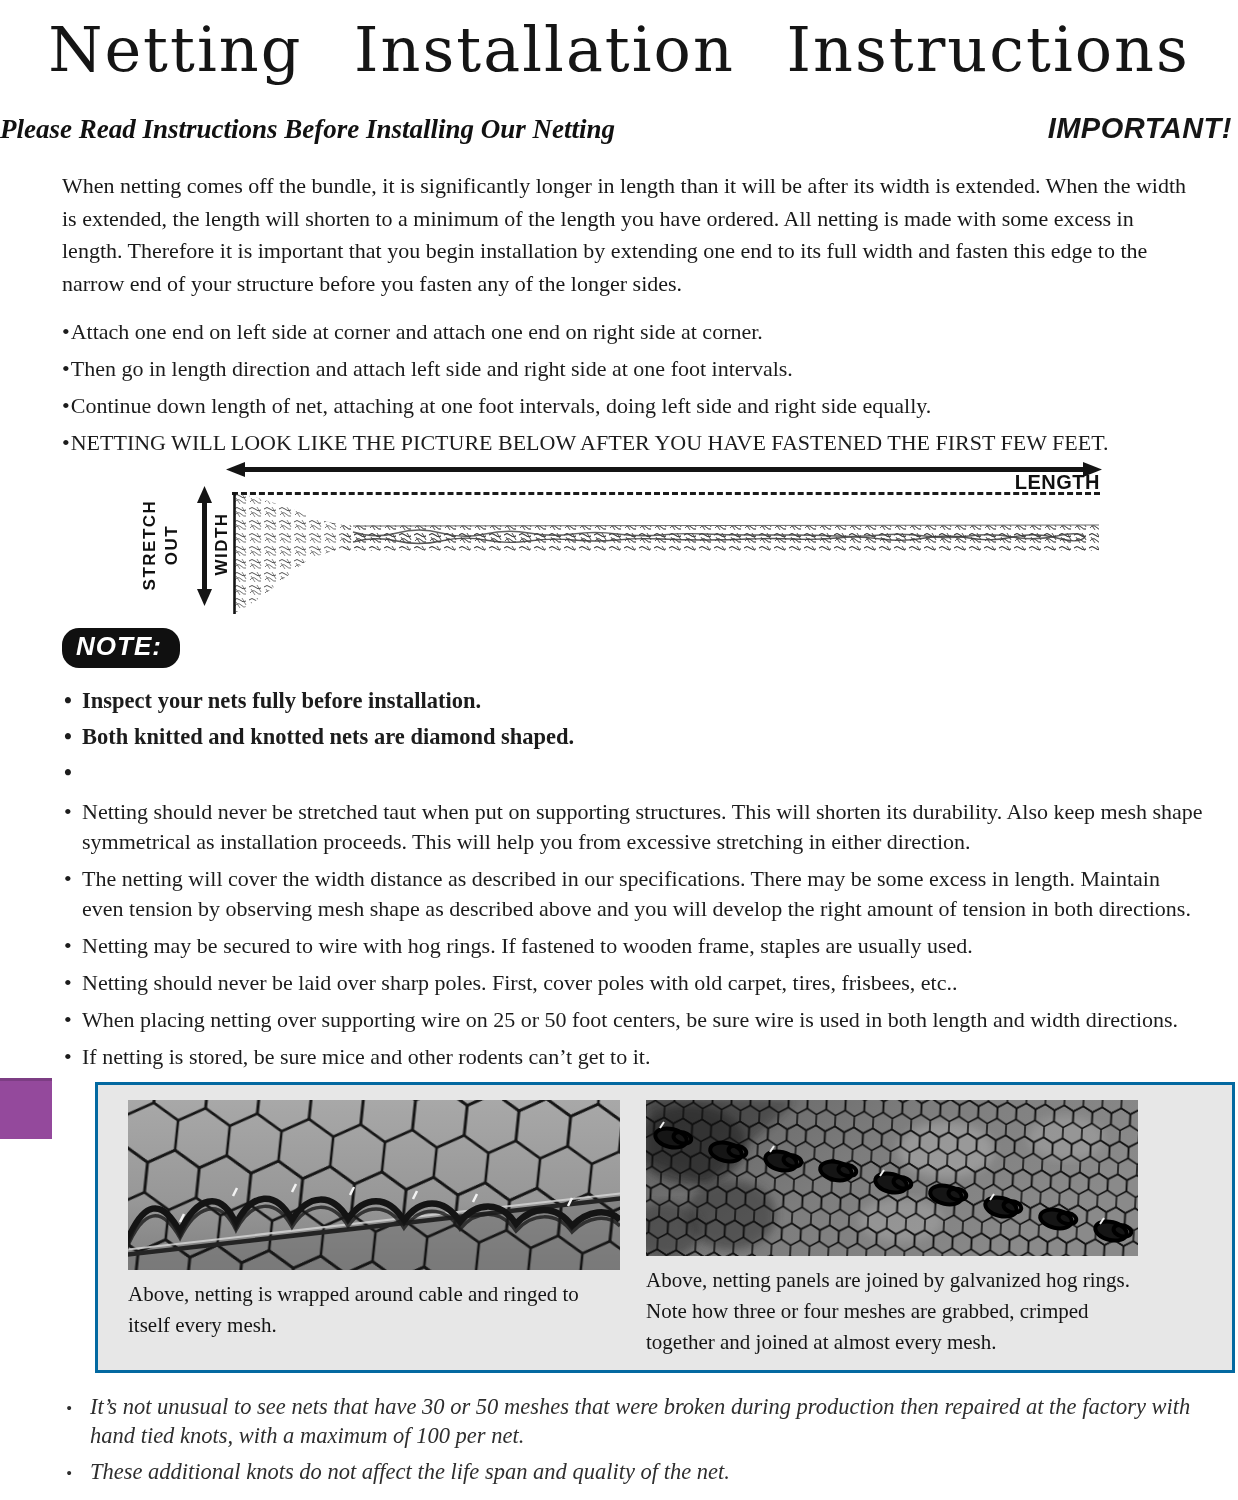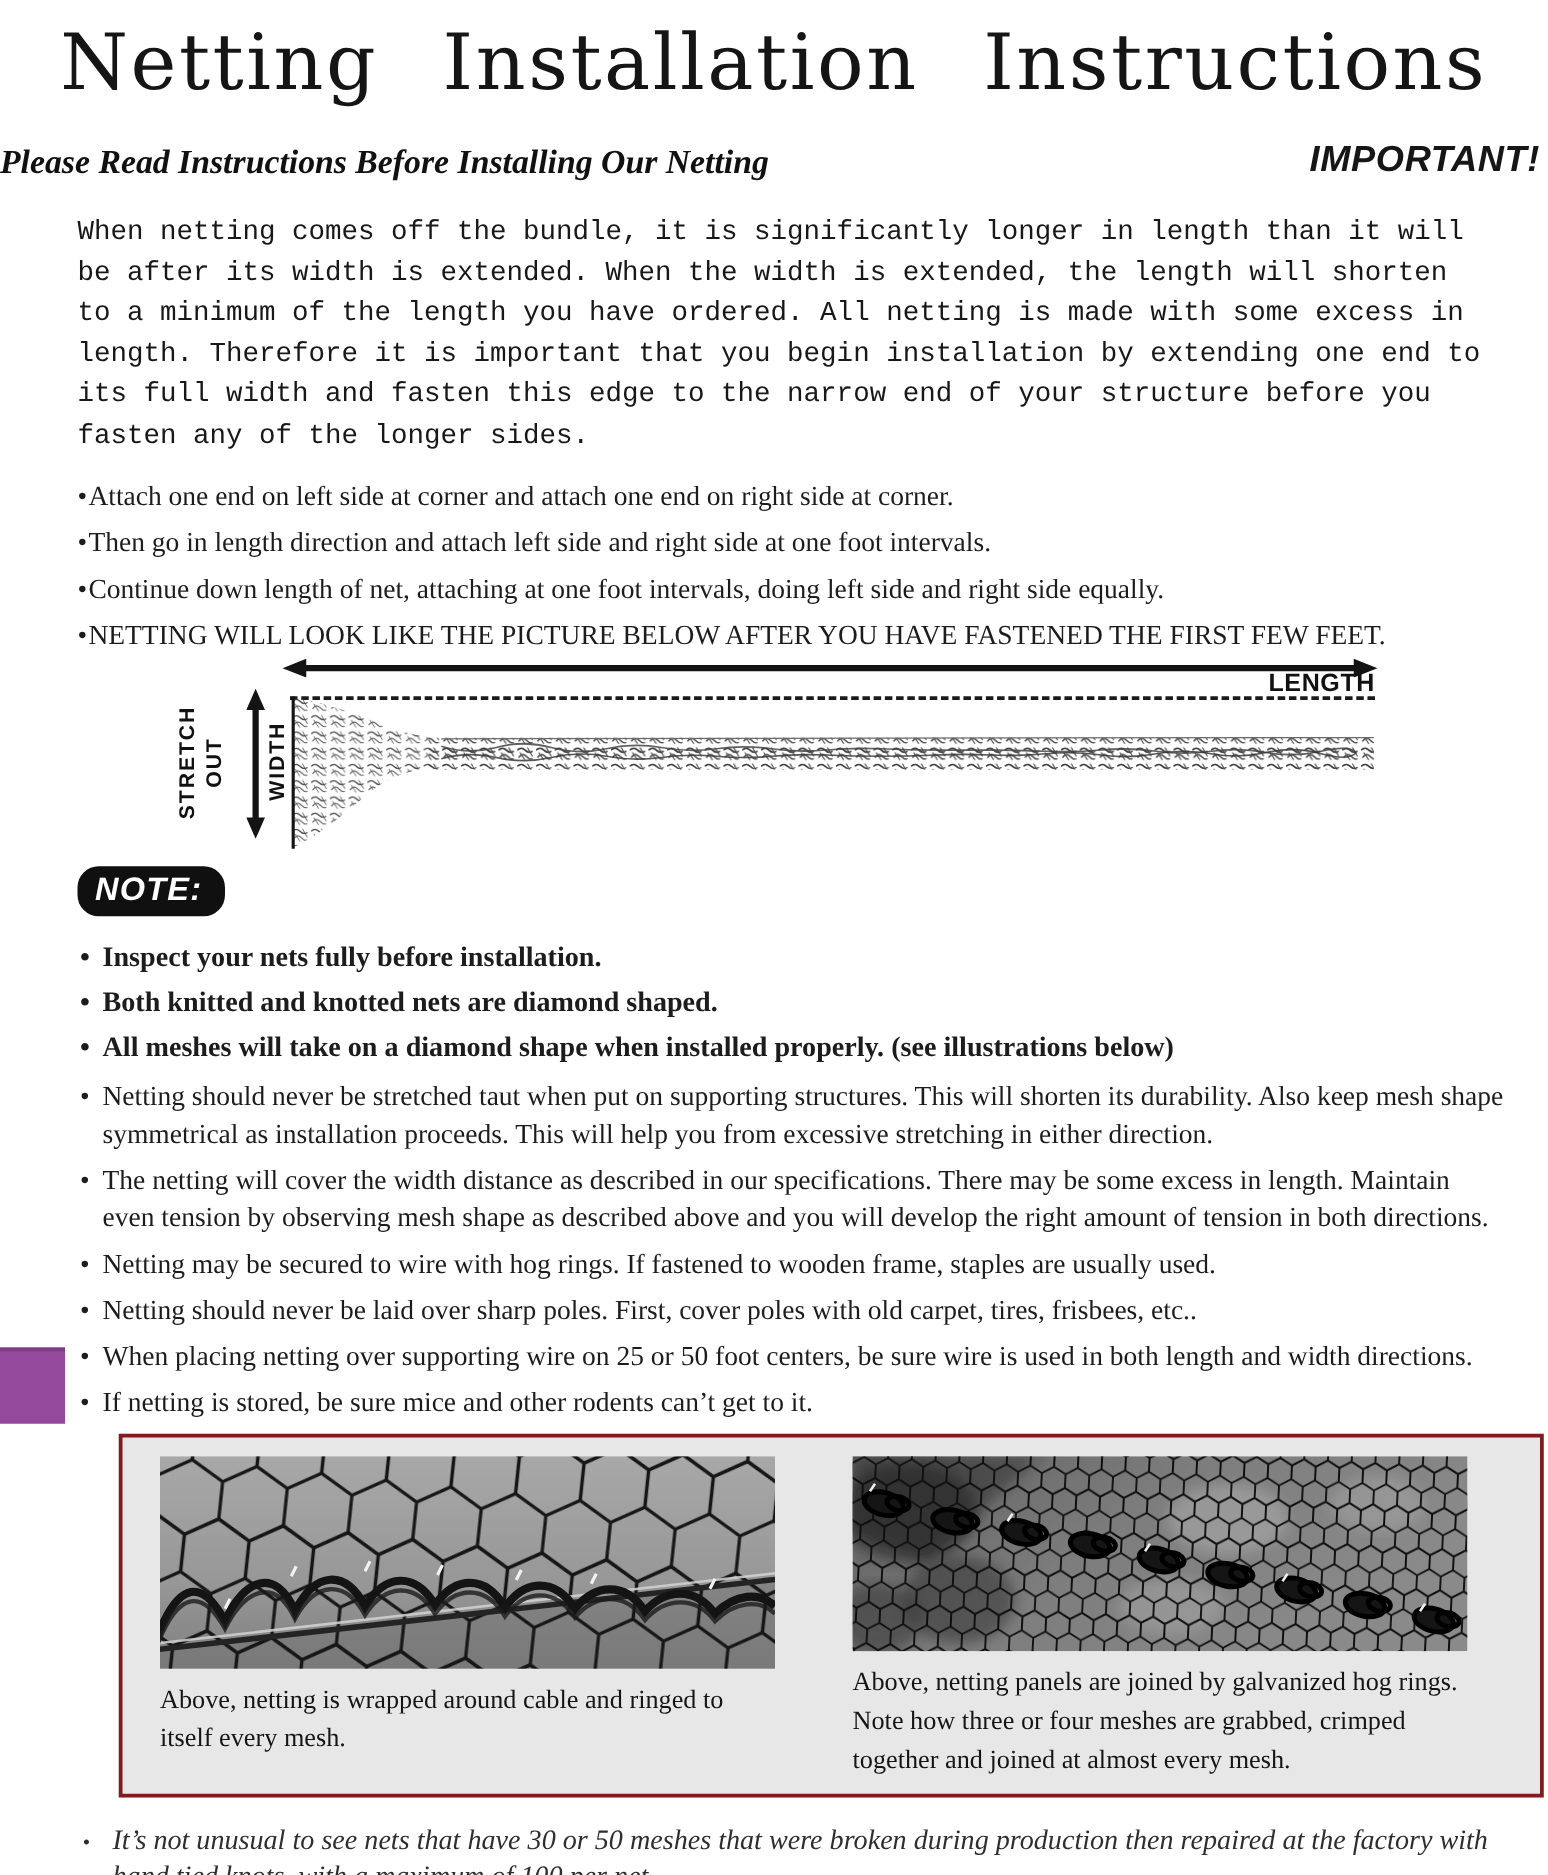--- a/index.html
+++ b/index.html
@@ -11,21 +11,21 @@
          font-weight:500;font-size:62px;line-height:96px;
          letter-spacing:2px;word-spacing:30px;color:#151515;white-space:nowrap;}
   .sub-row{position:relative;height:52px;margin-top:6px;}
   .subtitle{position:absolute;left:0;right:130px;top:10px;
             font-style:italic;font-weight:bold;font-size:27px;color:#111;}
   .important{position:absolute;right:6px;top:-20px;
              font-family:"Liberation Sans",sans-serif;font-style:italic;font-weight:900;
              font-size:29px;letter-spacing:.5px;color:#161616;margin-top:28px;}
 
   
-  .intro{margin:14px 46px 0 62px;font-size:22px;line-height:32.5px;color:#181818;font-family:Liberation Mono, monospace;}
+  .intro{margin:14px 46px 0 62px;font-size:22px;line-height:32.5px;color:#181818;}
 
   
   .steps{margin:13px 40px 0 62px;}
   .step{font-size:22px;line-height:37px;white-space:nowrap;}
   .step .dot{margin-right:1px;}
 
   
   .diagram{position:relative;height:158px;margin-top:1px;}
   .len-arrow{position:absolute;left:226px;top:0px;}
   .len-label{position:absolute;left:232px;width:868px;top:9px;text-align:right;
@@ -51,21 +51,21 @@
   
   .b-row{display:flex;align-items:flex-start;}
   .b-dot{flex:0 0 18px;}
   .bold-list{margin:20px 40px 0 64px;}
   .bold-list .b-row{font-weight:bold;font-size:22.5px;line-height:25px;margin-bottom:11px;}
   .note-list{margin:12px 34px 0 64px;}
   .note-list .b-row{font-size:22px;line-height:30px;margin-bottom:7px;}
 
   
   .panel{box-sizing:border-box;margin:10px 0 0 95px;width:1140px;min-height:260px;
-         border:3px solid #7f1d1d;background:#e7e7e7;display:flex;gap:62px;
+         border:3px solid #0369a1;background:#e7e7e7;display:flex;gap:26px;
          padding:15px 24px 12px 30px;}
   .ph-col{width:492px;}
   .ph-frame{line-height:0;}
   .caption{margin-top:9px;font-size:21px;line-height:31px;color:#151515;}
   .purple-block{position:absolute;left:0;top:1078px;width:52px;height:58px;background:#94499c;
                 border-top:3px solid #7c3d83;}
 
   
   .footnotes{margin:20px 40px 0 66px;font-style:italic;color:#2e2e2e;}
   .footnotes .b-row{font-size:22.5px;line-height:28.5px;margin-bottom:8px;}
@@ -133,21 +133,20 @@
     <div class="b-row">
         <span class="b-dot">•</span>
         <span>Inspect your nets fully before installation.</span>
       </div>
     <div class="b-row">
         <span class="b-dot">•</span>
         <span>Both knitted and knotted nets are diamond shaped.</span>
       </div>
     <div class="b-row">
         <span class="b-dot">•</span>
-        <span>All meshes will take on a diamond shape when installed properly. (see illustrations below)</span>
       </div>
   </div>
 
   <div class="note-list">
     <div class="b-row">
         <span class="b-dot">•</span>
         <span>Netting should never be stretched taut when put on supporting structures. This will shorten its durability. Also keep mesh shape symmetrical as installation proceeds. This will help you from excessive stretching in either direction.</span>
       </div>
     <div class="b-row">
         <span class="b-dot">•</span>

